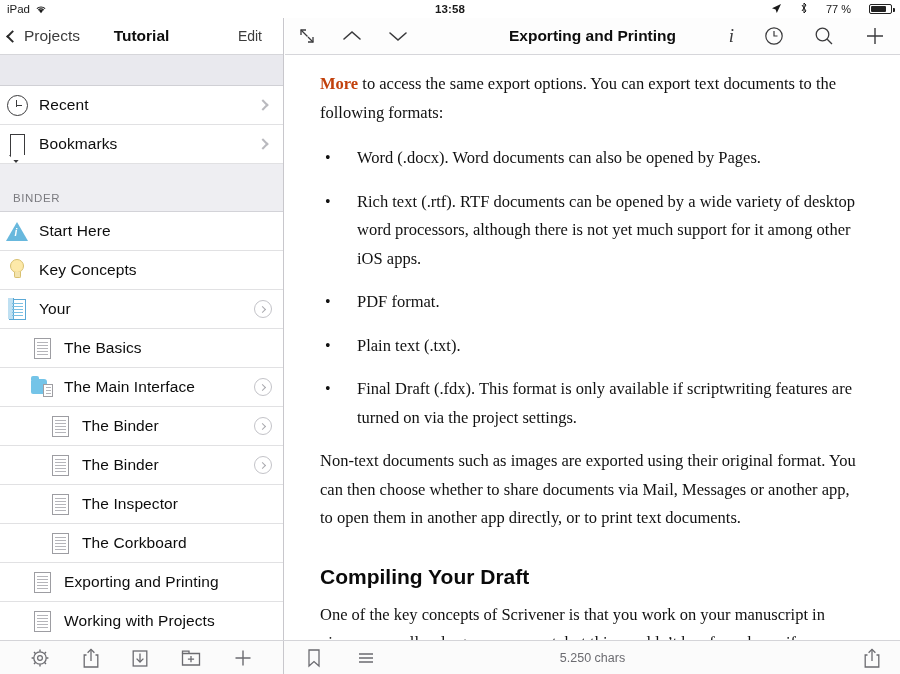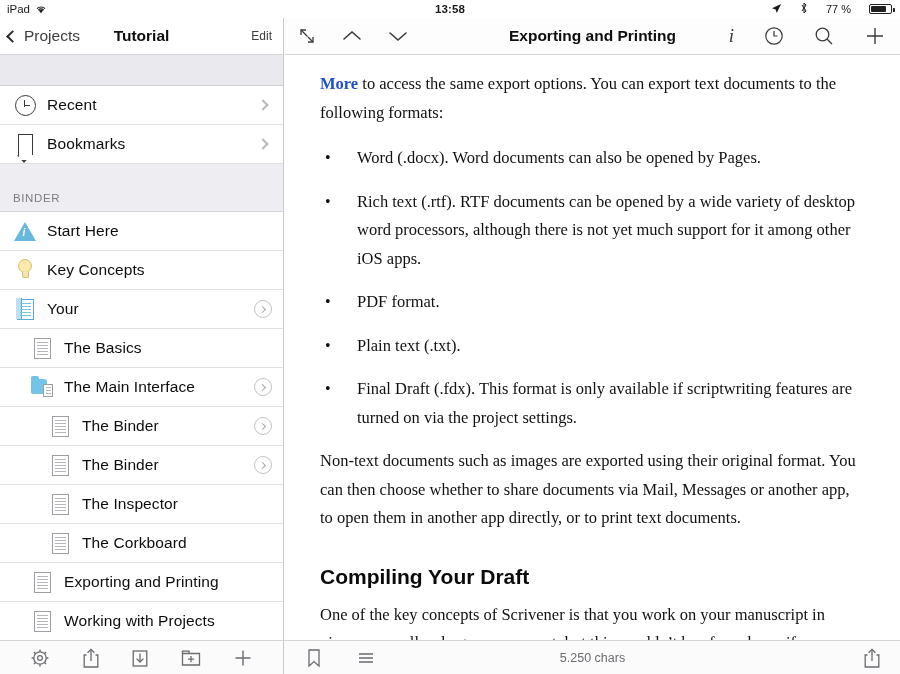--- a/index.html
+++ b/index.html
@@ -34,28 +34,28 @@
     position:absolute; top:18px; left:0; width:284px; height:622px;
     background:#ffffff; border-right:1px solid #c8c7cc;
   }
   .side-nav {
     height:37px; display:flex; align-items:center; position:relative;
     background:#fff; border-bottom:1px solid #d6d6da;
   }
   .back-btn { position:absolute; left:8px; display:flex; align-items:center; color:#3c3c3c; font-size:15.5px; cursor:pointer;}
   .chev-left { width:9px; height:9px; border-left:2px solid #2b2b2b; border-bottom:2px solid #2b2b2b; transform:rotate(45deg); margin-right:7px; }
   .side-title { width:100%; text-align:center; font-weight:bold; font-size:15.5px; color:#0e0e0e; }
-  .edit-btn { position:absolute; right:11px; font-size:12px; color:#3c3c3c; cursor:pointer; }
+  .edit-btn { position:absolute; right:21px; font-size:14px; color:#3c3c3c; cursor:pointer; }
 
   .gray-band { height:31px; background:#e9e9ee; border-bottom:1px solid #d0d0d5; }
 
   .srow {
     display:flex; align-items:center; position:relative;
     height:39px; border-bottom:1px solid #e1e1e3; background:#fff;
-    padding-left:10px; cursor:pointer;
+    padding-left:2px; cursor:pointer;
   }
   .srow .ic { width:30px; flex:0 0 30px; display:flex; align-items:center; justify-content:center; }
   .srow .lbl { font-size:15.5px; color:#0d0d0d; padding-left:7px; letter-spacing:0.1px; }
   .srow .arrow {
     position:absolute; right:16px; width:8px; height:8px;
     border-right:2px solid #b9b9be; border-top:2px solid #b9b9be; transform:rotate(45deg);
   }
   .srow .circ-arrow {
     position:absolute; right:11px; width:18px; height:18px; border-radius:50%;
     border:1px solid #c3c3c8; display:flex; align-items:center; justify-content:center;
@@ -105,21 +105,21 @@
   .tbic { cursor:pointer; display:flex; align-items:center; justify-content:center; }
 
   .doc { position:absolute; top:38px; left:0; width:615px; height:584px; overflow:hidden; padding:14px 35px 0 35px; }
   .doc * { font-family:"Liberation Serif", serif; }
   .doc p { font-size:16.5px; line-height:28.5px; color:#111; margin-bottom:17px; }
   .doc p.first { margin-top:0; }
   .bullets { list-style:none; margin:0 0 5px 0; }
   .bullets li { position:relative; padding-left:37px; font-size:16.5px; line-height:28.5px; color:#111; margin-bottom:15px; }
   .bullets li::before { content:"\2022"; position:absolute; left:5px; top:0; font-size:16px; color:#111; }
   .h2 { font-size:21px; font-weight:bold; color:#0a0a0a; margin:32px 0 12px 0; font-family:Liberation Sans, sans-serif; }
-  .more { color:#1d4ed8; font-weight:bold; }
+  .more { color:#c2410c; font-weight:bold; }
 
   
   .botbar { position:absolute; bottom:0; left:0; width:900px; height:34px; background:#fbfbfb; border-top:1px solid #d4d4d8; }
   .bot-left { position:absolute; left:0; top:0; width:284px; height:33px; display:flex; align-items:center; justify-content:space-around; padding:0 14px; border-right:1px solid #c8c7cc;}
   .bot-right { position:absolute; left:285px; top:0; width:615px; height:33px; display:flex; align-items:center; }
   .bot-right .b1 { position:absolute; left:21px; }
   .bot-right .b2 { position:absolute; left:70px; }
   .bot-right .cnt { width:100%; text-align:center; font-size:12.5px; color:#6b6b70; font-family:"Liberation Sans",sans-serif;}
   .bot-right .b3 { position:absolute; right:18px; }
   .bicon { cursor:pointer; display:flex; align-items:center; justify-content:center; }

